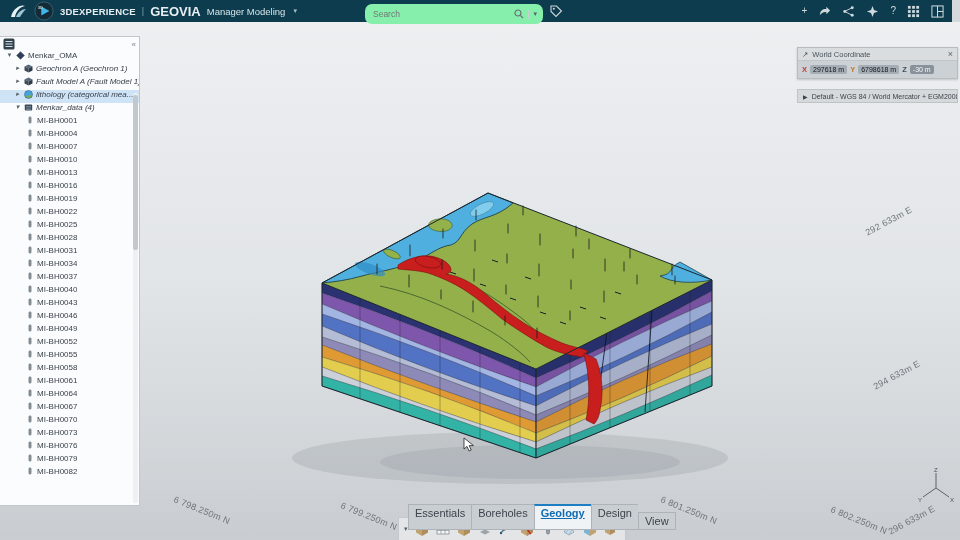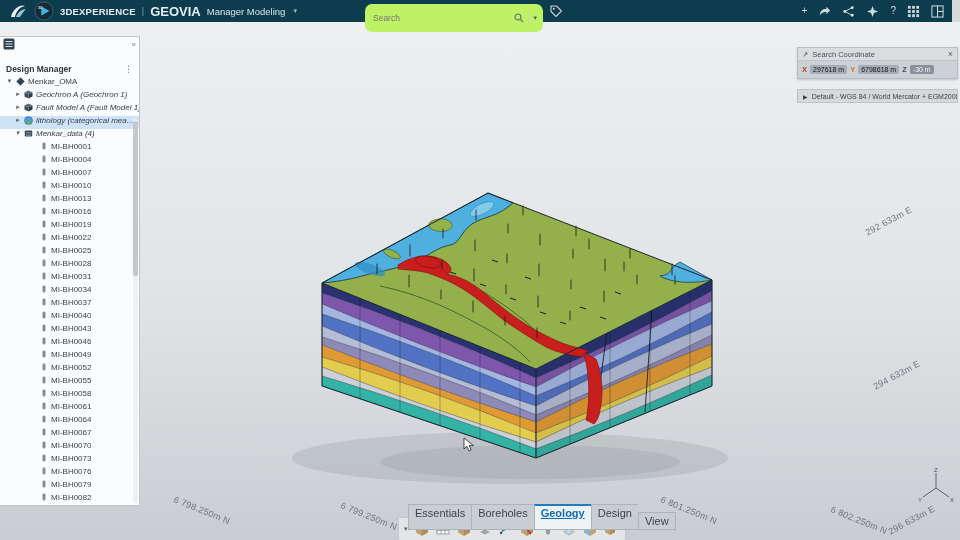--- a/index.html
+++ b/index.html
@@ -8,21 +8,21 @@
 
   
   .topbar{position:absolute;top:0;left:0;right:8px;height:22px;background:#0c3c4e;display:flex;align-items:center;padding:0 8px;gap:6px;color:#e8eef2;z-index:40;}
   .ds-logo{width:20px;height:16px;flex:0 0 auto;}
   .compass{width:20px;height:20px;flex:0 0 auto;}
   .brand{font-size:9.5px;font-weight:bold;letter-spacing:.2px;white-space:nowrap;}
   .divider{color:#7fa2ae;font-size:9px;}
   .suite{font-size:13px;font-weight:bold;white-space:nowrap;}
   .appname{font-size:9.5px;color:#d8e4e9;white-space:nowrap;}
   .tb-chev{font-size:7px;color:#a9c0c9;margin-left:2px;}
-  .searchwrap{position:absolute;left:365px;top:4px;width:178px;height:28px;background:#bef264;border-radius:7px;display:flex;align-items:center;padding:0 6px;gap:4px;}
+  .searchwrap{position:absolute;left:365px;top:4px;width:178px;height:20px;background:#86efac;border-radius:7px;display:flex;align-items:center;padding:0 6px;gap:4px;}
   .searchwrap input{flex:1;border:none;outline:none;background:transparent;font-size:8.5px;color:#333;font-family:"Liberation Sans",sans-serif;min-width:0;}
   .search-sep{width:1px;height:9px;background:#c9ced2;}
   .sw-chev{font-size:7px;color:#5a6268;}
   .tag-slot{position:absolute;left:549px;top:4px;width:14px;height:14px;}
   .tb-right{margin-left:auto;display:flex;align-items:center;gap:11px;font-size:10px;color:#cfd9de;}
   .tb-right .gl{cursor:pointer;line-height:1;}
   .tb-icon{width:13px;height:13px;display:block;}
 
   
   .main{position:absolute;top:22px;left:0;right:0;bottom:0;background:linear-gradient(180deg,#edeff1 0%,#e2e5e8 50%,#c9cdd1 100%);}
@@ -31,21 +31,21 @@
 
   
   .left-panel{position:absolute;left:0;top:14px;width:140px;height:470px;background:#fbfcfd;border:1px solid #c3c7cb;border-left:none;z-index:30;display:flex;flex-direction:column;overflow:hidden;}
   .p-top{height:14px;display:flex;align-items:center;padding:0 3px;justify-content:space-between;}
   .p-top .coll{font-size:8px;color:#7a838a;}
   .p-title{height:16px;margin-top:10px;display:flex;align-items:center;justify-content:space-between;padding:0 6px;font-size:8.5px;color:#2e363d;font-weight:bold;}
   .p-title .dots{font-weight:normal;color:#5a6268;font-size:9px;}
   .tree{flex:1;overflow:hidden;position:relative;}
   .trow{display:flex;align-items:flex-start;height:13px;padding-left:6px;gap:3px;font-size:8px;color:#39424a;white-space:nowrap;overflow:hidden;}
   .trow.lvl1{padding-left:14px;font-style:italic;}
-  .trow.lvl2{padding-left:40px;}
+  .trow.lvl2{padding-left:26px;}
   .trow.sel{background:#cfe3f7;}
   .exp{width:7px;font-size:7px;color:#5c646b;flex:0 0 auto;text-align:center;}
   .ni{width:9px;height:9px;flex:0 0 auto;}
   .bhi{width:8px;height:8px;flex:0 0 auto;}
   .tl{overflow:hidden;text-overflow:clip;}
   .vscroll{position:absolute;right:1px;top:42px;bottom:2px;width:5px;background:#eef0f1;border-radius:2px;}
   .vthumb{position:absolute;top:2px;left:0;width:5px;height:155px;background:#c3c8cc;border-radius:2px;}
 
   
   .cursor-panel{position:absolute;left:797px;top:25px;width:161px;background:#ccd1d5;border:1px solid #b7bcc0;box-shadow:0 1px 2px rgba(0,0,0,.18);z-index:35;}
@@ -227,21 +227,21 @@
       <text x="2" y="36" font-size="6" fill="#4a5258">Y</text>
     </svg>
 
     <svg class="mcursor" viewBox="0 0 12 16">
       <path d="M1,1 L1,12 L4,9.4 L6,14 L8.2,13 L6.2,8.6 L10.5,8.6 Z" fill="#ffffff" stroke="#222" stroke-width="0.8"></path>
     </svg>
 
     <div class="cursor-panel">
       <div class="cp-head">
         <span>↗</span>
-        <span class="ttl">Search Coordinate</span>
+        <span class="ttl">World Coordinate</span>
         <span class="cls">×</span>
       </div>
       <div class="cp-body">
         <span class="axl x">X</span>
         <span class="chip">297618 m</span>
         <span class="axl y">Y</span>
         <span class="chip">6798618 m</span>
         <span class="axl z">Z</span>
         <span class="chip dark">-30 m</span>
       </div>
@@ -333,24 +333,20 @@
     </div>
 
     <aside class="left-panel">
       <div class="p-top">
         <svg width="12" height="12" viewBox="0 0 12 12">
           <rect x="0.5" y="0.5" width="11" height="11" rx="1.5" fill="#33414b"></rect>
           <path d="M2.5,3.5h7 M2.5,6h7 M2.5,8.5h7" stroke="#cfe0ea" stroke-width="1"></path>
         </svg>
         <span class="coll">«</span>
       </div>
-      <div class="p-title">
-        <span>Design Manager</span>
-        <span class="dots">⋮</span>
-      </div>
       <div class="tree">
         <div class="trow">
           <span class="exp">▾</span>
           <svg class="ni" viewBox="0 0 9 9">
             <rect x="1.8" y="1.8" width="5.4" height="5.4" transform="rotate(45 4.5 4.5)" fill="#31405a" stroke="#1e2a3c" stroke-width="0.5"></rect>
           </svg>
           <span class="tl">Menkar_OMA</span>
         </div>
         <div class="trow lvl1">
           <span class="exp">▸</span>

